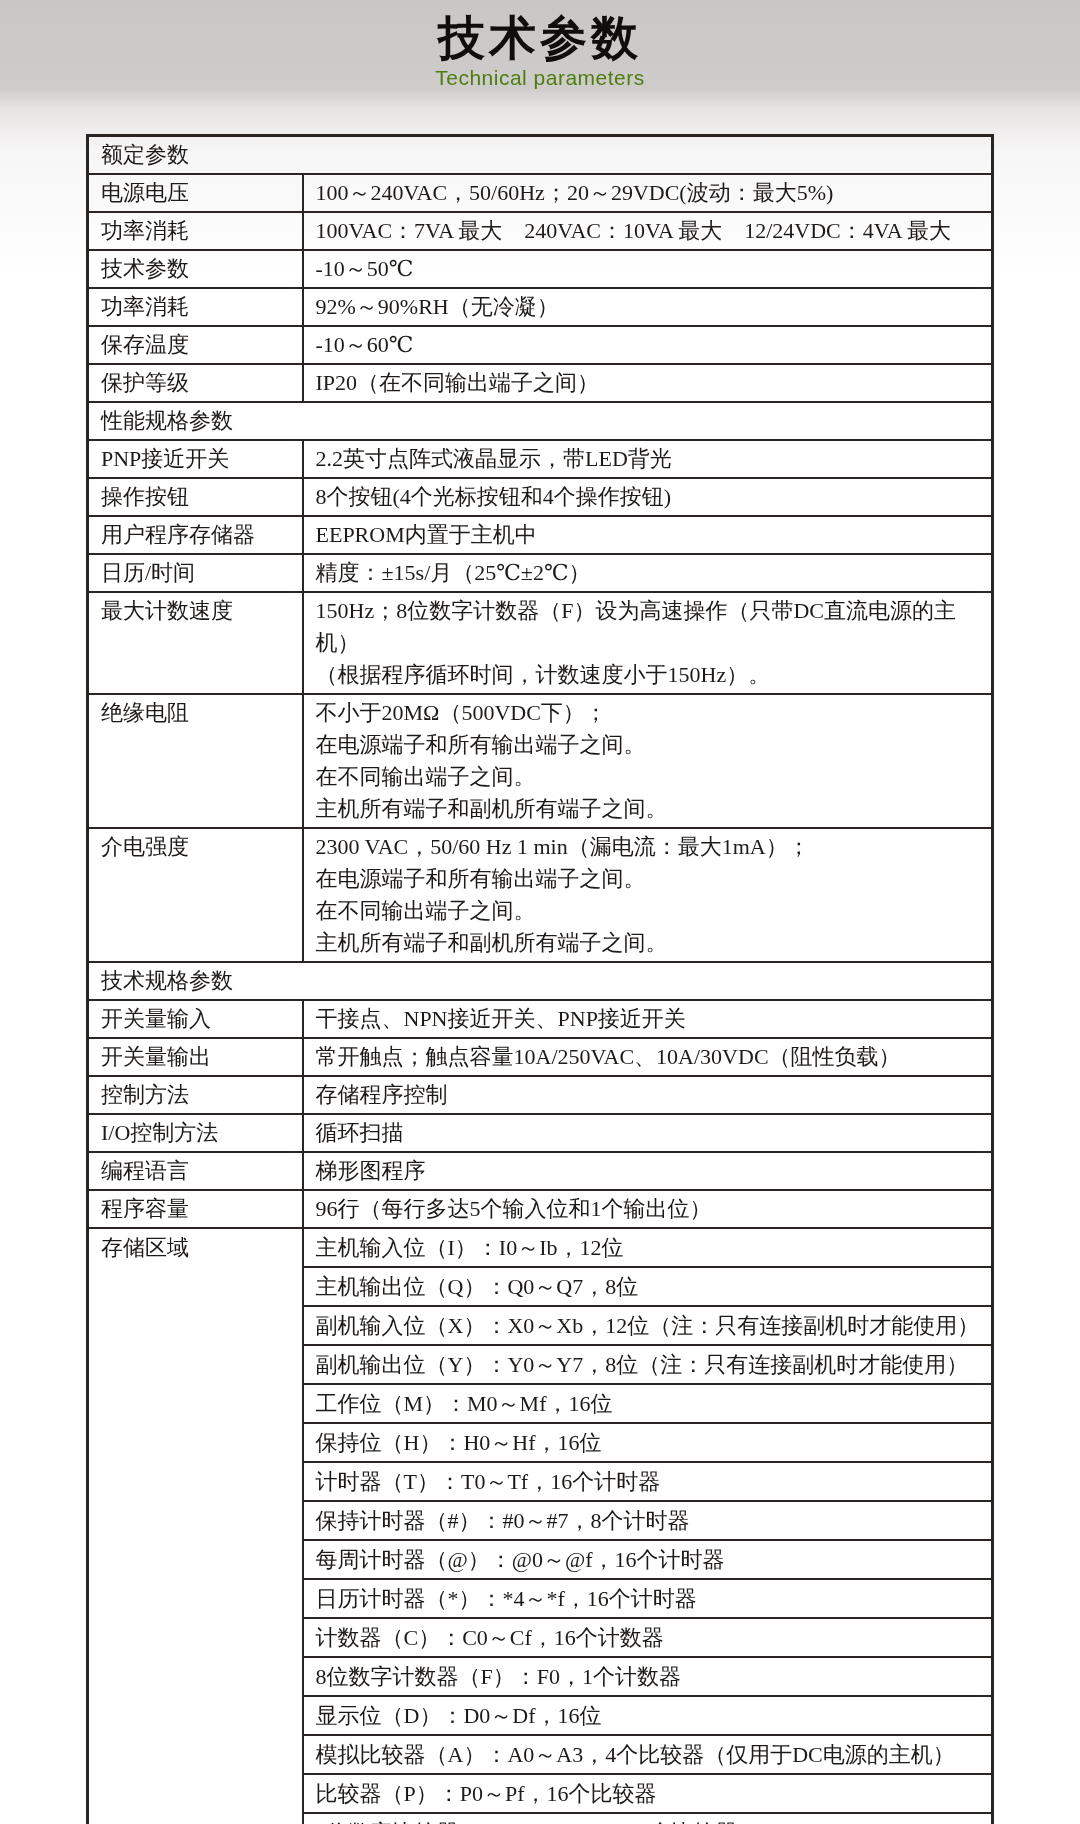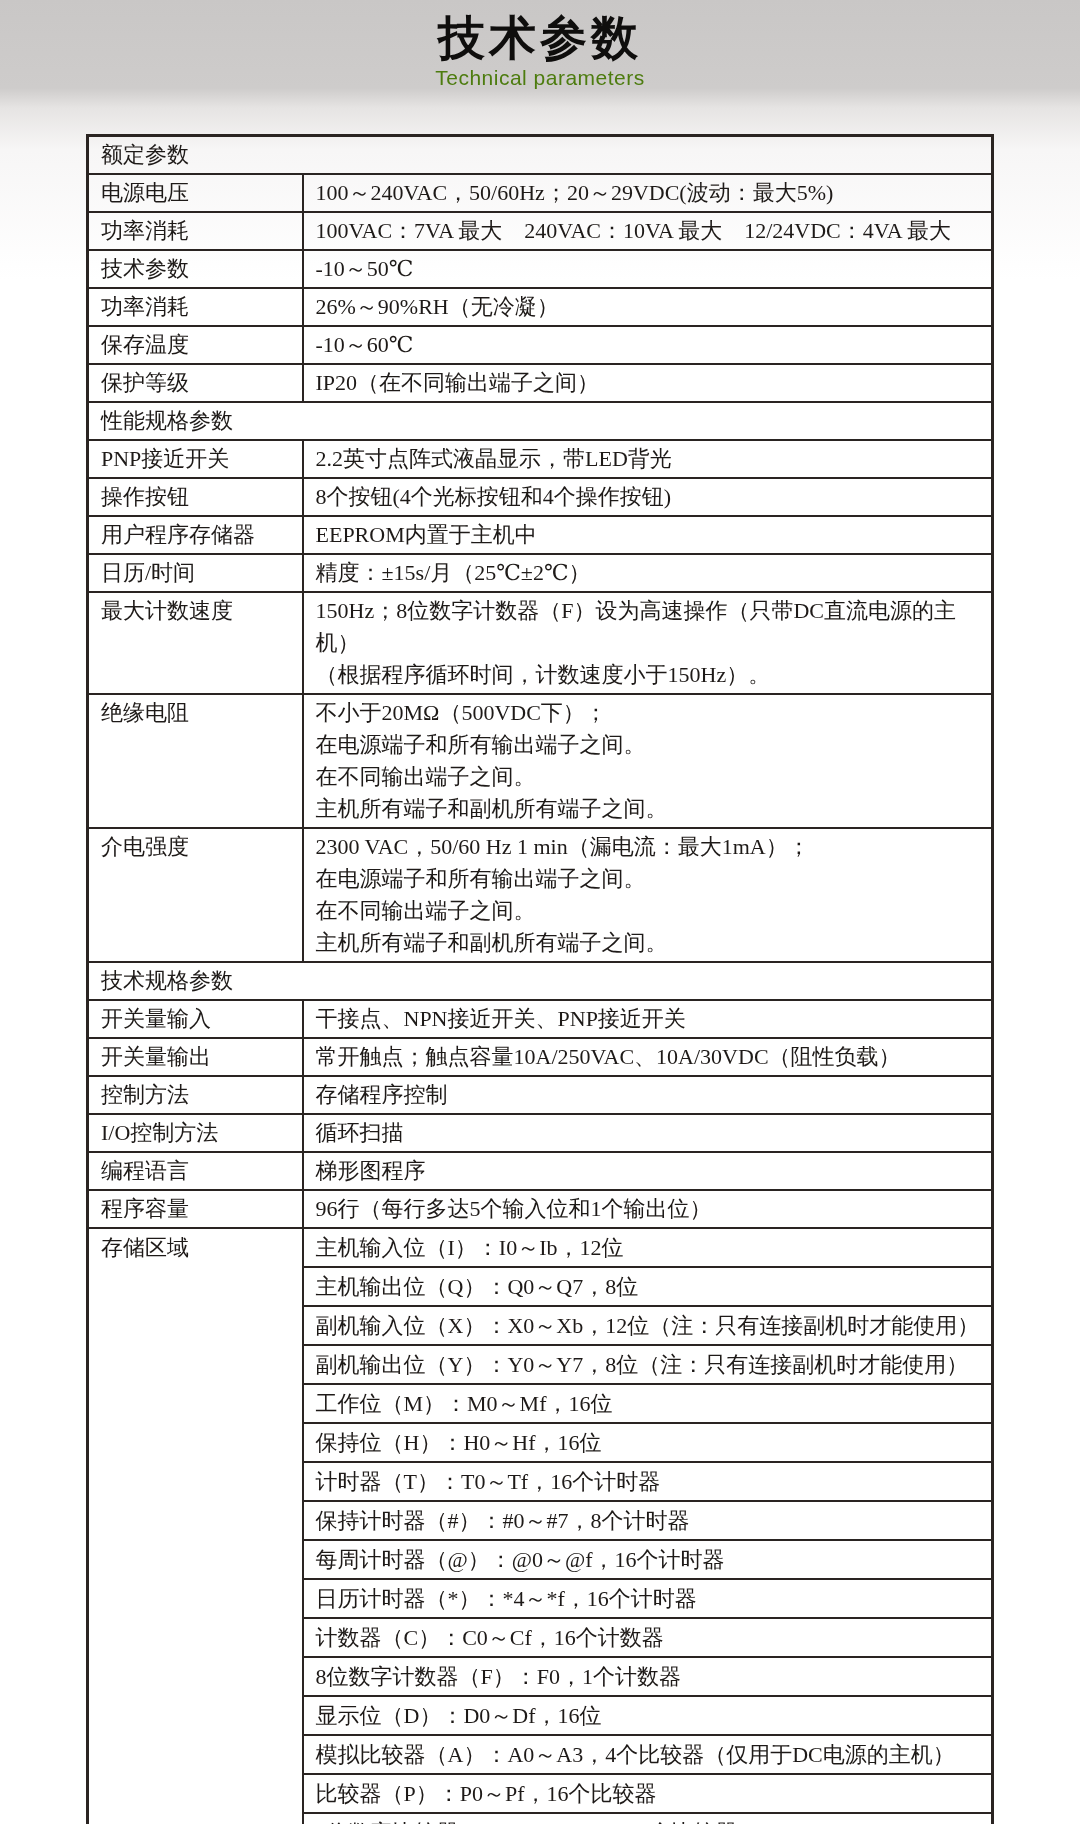--- a/index.html
+++ b/index.html
@@ -84,21 +84,21 @@
     <tr class="r">
       <td class="vlabel">功率消耗</td>
       <td class="value">100VAC：7VA 最大    240VAC：10VA 最大    12/24VDC：4VA 最大</td>
     </tr>
     <tr class="r">
       <td class="vlabel">技术参数</td>
       <td class="value">-10～50℃</td>
     </tr>
     <tr class="r">
       <td class="vlabel">功率消耗</td>
-      <td class="value">26%～90%RH（无冷凝）</td>
+      <td class="value">92%～90%RH（无冷凝）</td>
     </tr>
     <tr class="r">
       <td class="vlabel">保存温度</td>
       <td class="value">-10～60℃</td>
     </tr>
     <tr class="r">
       <td class="vlabel">保护等级</td>
       <td class="value">IP20（在不同输出端子之间）</td>
     </tr>
 

